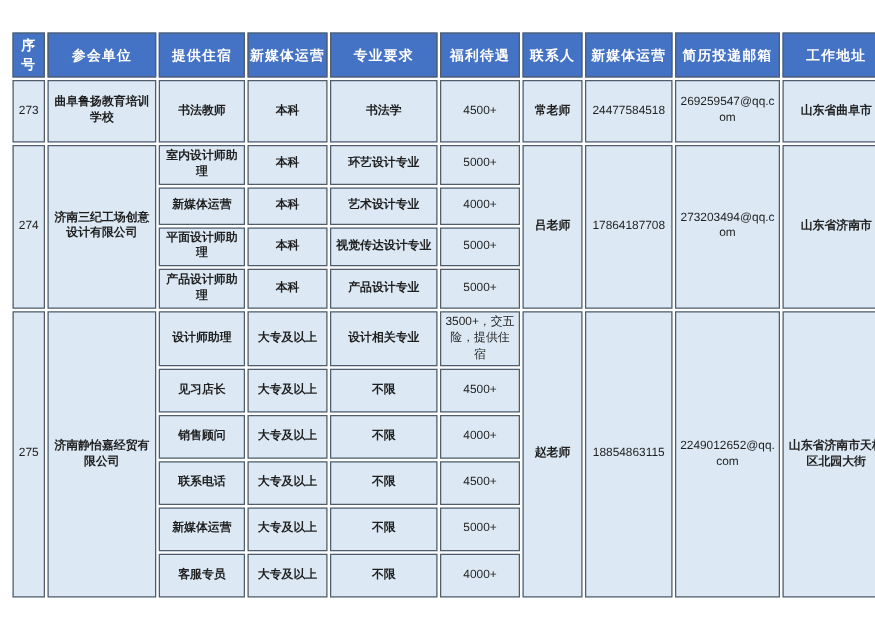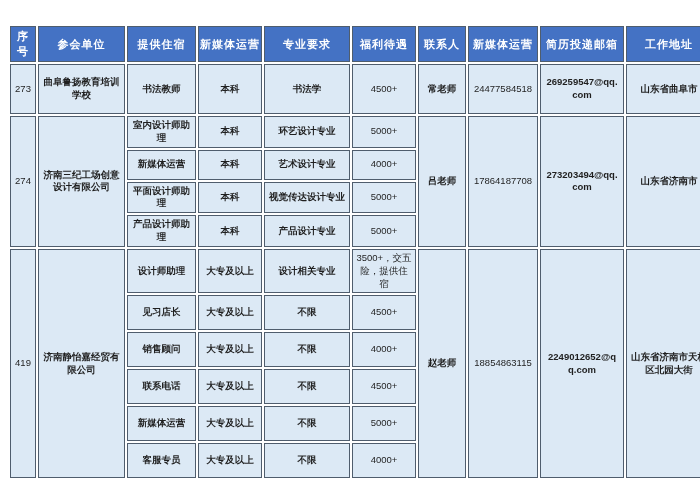--- a/index.html
+++ b/index.html
@@ -34,21 +34,21 @@
     color: #1f1f1f;
     font-size: 9.5px;
     font-weight: bold;
     border: 1px solid #4f5d6d;
     text-align: center;
     vertical-align: middle;
     padding: 2px 3px;
     line-height: 1.35;
     word-break: break-word;
   }
-  table.jobs td[data-name="resume-email"] { word-break: break-all; font-weight: bold; margin-top: 46px; }
+  table.jobs td[data-name="resume-email"] { word-break: break-all; font-weight: normal; margin-top: 46px; }
   table.jobs td[data-name="row-number"],
   table.jobs td[data-name="contact-phone"],
   table.jobs td[data-name="salary"] { font-weight: normal; }
   
   col.c-no     { width: 26px; }
   col.c-name   { width: 87px; }
   col.c-pos    { width: 69px; }
   col.c-edu    { width: 64px; }
   col.c-major  { width: 86px; }
   col.c-salary { width: 64px; }
@@ -125,21 +125,21 @@
           <td data-name="major-requirement">视觉传达设计专业</td>
           <td data-name="salary">5000+</td>
         </tr>
         <tr data-name="table-row" style="height: 30px;">
           <td data-name="position-title">产品设计师助理</td>
           <td data-name="education-requirement">本科</td>
           <td data-name="major-requirement">产品设计专业</td>
           <td data-name="salary">5000+</td>
         </tr>
         <tr data-name="table-row" style="height: 44px;">
-          <td rowspan="6" data-name="row-number">419</td>
+          <td rowspan="6" data-name="row-number">275</td>
           <td rowspan="6" data-name="company-name">济南静怡嘉经贸有限公司</td>
           <td data-name="position-title">设计师助理</td>
           <td data-name="education-requirement">大专及以上</td>
           <td data-name="major-requirement">设计相关专业</td>
           <td data-name="salary">3500+，交五险，提供住宿</td>
           <td rowspan="6" data-name="contact-name">赵老师</td>
           <td rowspan="6" data-name="contact-phone">18854863115</td>
           <td rowspan="6" data-name="resume-email">2249012652@qq.com</td>
           <td rowspan="6" data-name="work-address">山东省济南市天桥区北园大街</td>
         </tr>

